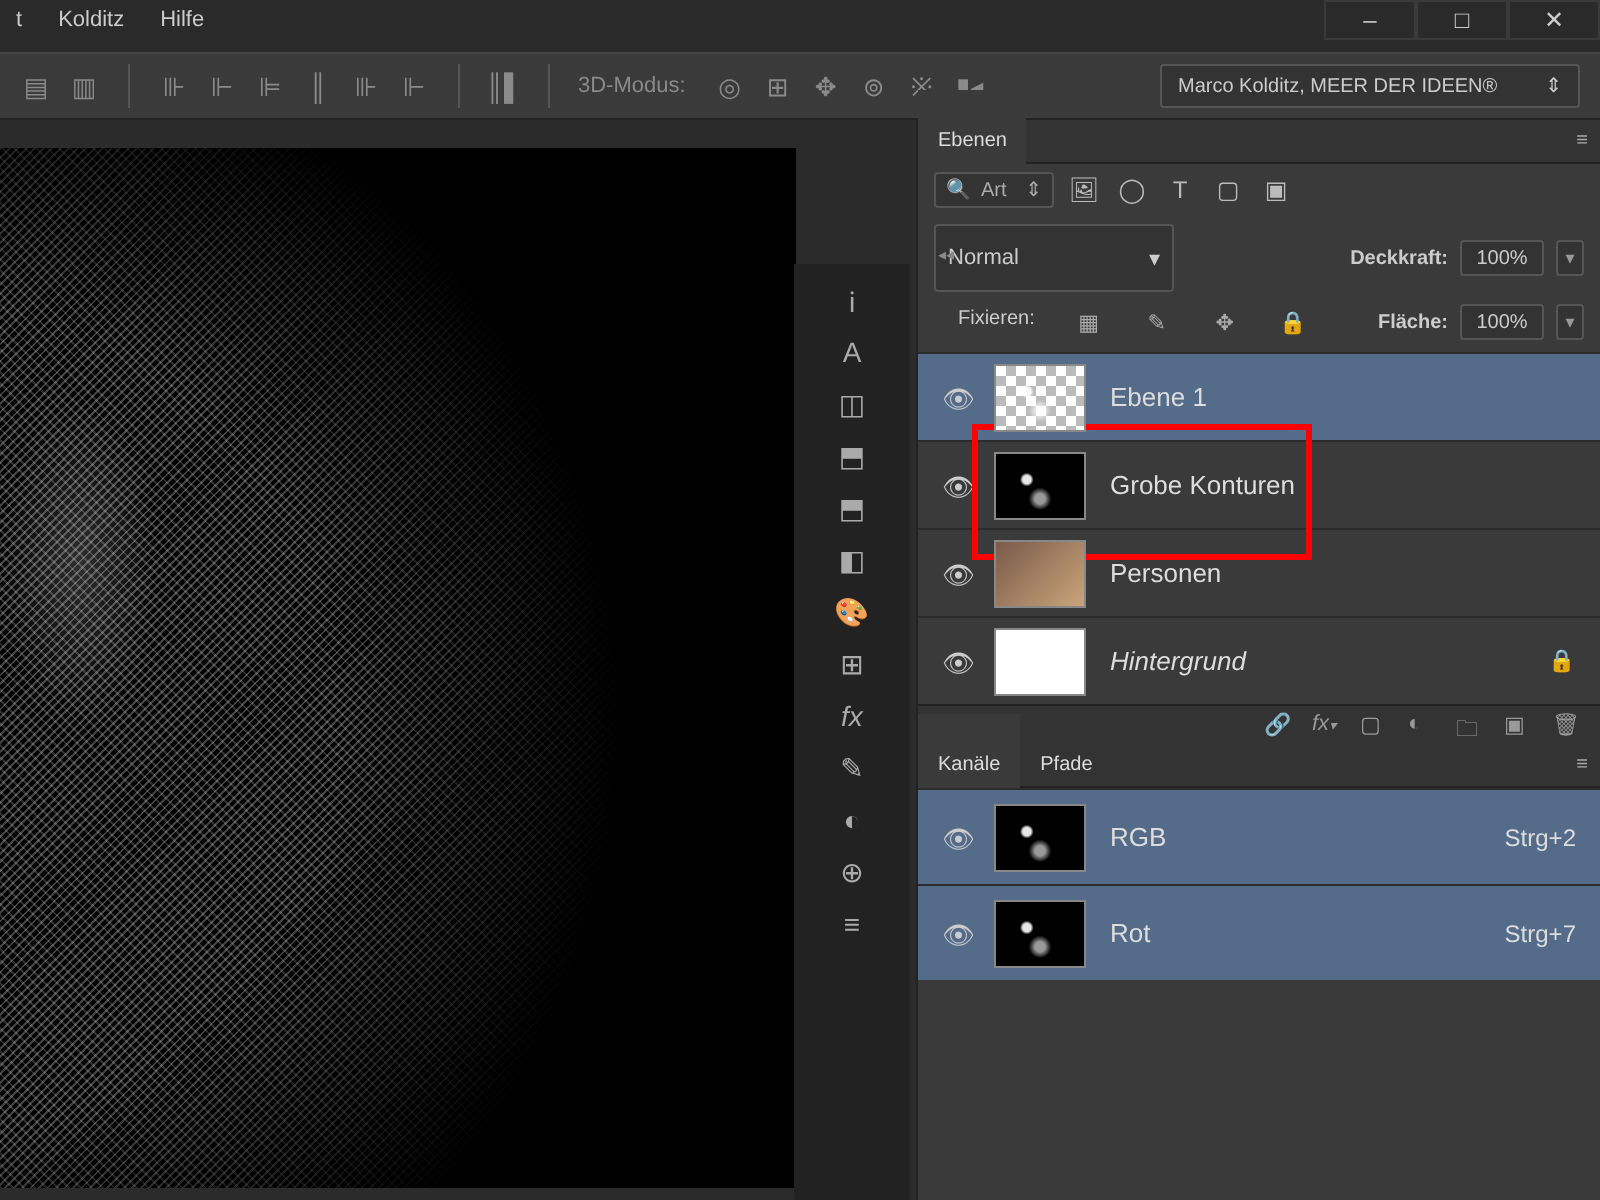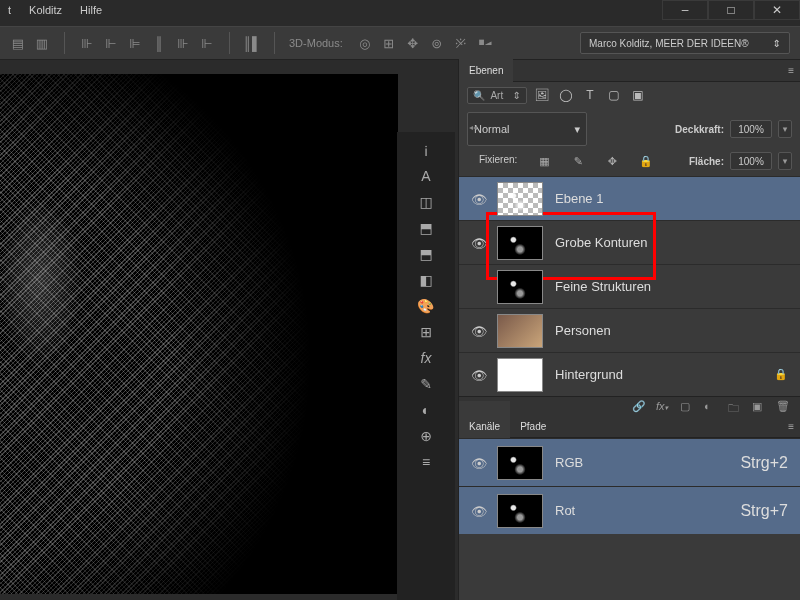--- a/index.html
+++ b/index.html
@@ -51,29 +51,29 @@
   .layers { display:flex; flex-direction:column;}
   .layer { display:flex; align-items:center; height:44px; border-top:1px solid #2b2b2b; padding:0 12px; gap:12px;}
   .layer.selected { background:#556b8a;}
   .eye { width:14px; height:14px; color:#ccc; font-size:13px;}
   .thumb { width:46px; height:34px; border:1px solid #888; background:#000; position:relative; flex:none;}
   .thumb.checker { background: repeating-conic-gradient(#bbb 0 25%, #fff 0 50%) 0 0/10px 10px;}
   .thumb .mini { position:absolute; inset:0; background: radial-gradient(circle at 35% 40%, rgba(255,255,255,0.9) 6%, transparent 10%), radial-gradient(circle at 50% 70%, rgba(255,255,255,0.6) 8%, transparent 18%);}
   .thumb.white { background:#fff;}
   .thumb.photo { background: linear-gradient(135deg,#7a5a4a,#caa57a);}
   .lname { font-size:13px; color:#ddd;}
-  .italic { }
+  .italic { font-style: italic;}
   .lockind { margin-left:auto; color:#ccc; font-size:11px;}
   .redhl { position:absolute; border:3px solid red; pointer-events:none; left:486px; top:152px; width:170px; height:68px;}
 
   .layerfoot { height:20px; display:flex; align-items:center; justify-content:flex-end; gap:10px; padding:0 10px; background:#333; border-top:1px solid #222;}
   .footicon { width:14px; height:14px; color:#999; font-size:11px;}
 
   .chanpanel .layer { height:48px;}
-  .shortcut { margin-left:auto; font-size:16px; color:#ddd;}
+  .shortcut { margin-left:auto; font-size:12px; color:#ddd;}
 
   .collapse-nub { position:absolute; left:455px; top:60px; width:36px; height:14px; display:flex; align-items:center; justify-content:center; color:#888; font-size:8px;}
 </style>
 </head>
 <body>
 
 <div class="menubar">
   <span>t</span>
   <span>Kolditz</span>
   <span>Hilfe</span>
@@ -191,27 +191,20 @@
         <span class="lname">Ebene 1</span>
       </div>
       <div class="layer">
         <span class="eye">👁</span>
         <div class="thumb">
             <div class="mini"></div>
           </div>
         <span class="lname">Grobe Konturen</span>
       </div>
       <div class="layer">
-        <span class="eye" style="opacity:0.1"></span>
-        <div class="thumb">
-            <div class="mini"></div>
-          </div>
-        <span class="lname">Feine Strukturen</span>
-      </div>
-      <div class="layer">
         <span class="eye">👁</span>
         <div class="thumb photo"></div>
         <span class="lname">Personen</span>
       </div>
       <div class="layer">
         <span class="eye">👁</span>
         <div class="thumb white"></div>
         <span class="lname italic">Hintergrund</span>
         <span class="lockind">🔒</span>
       </div>

